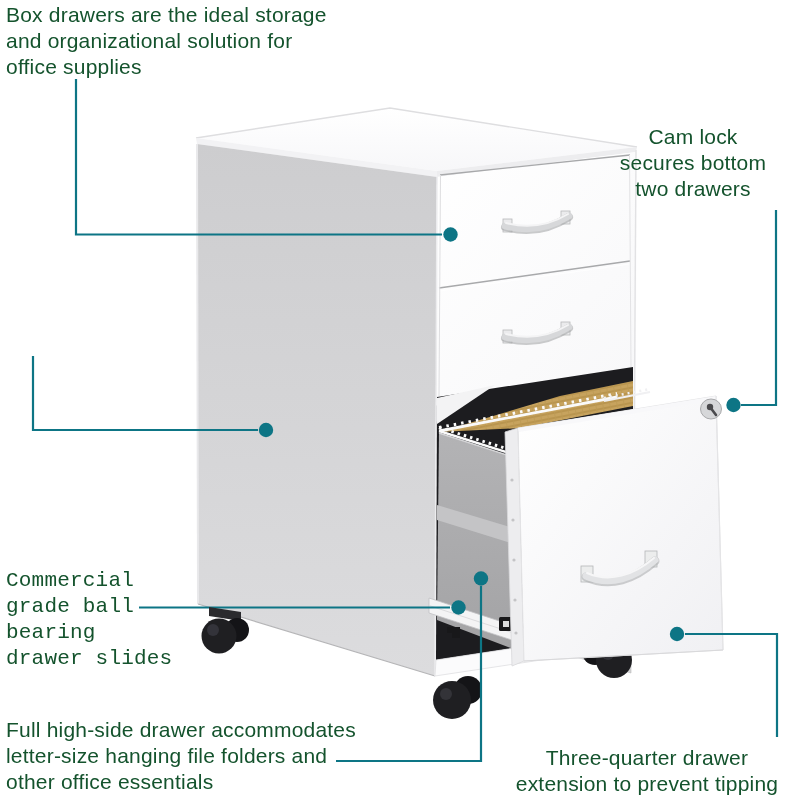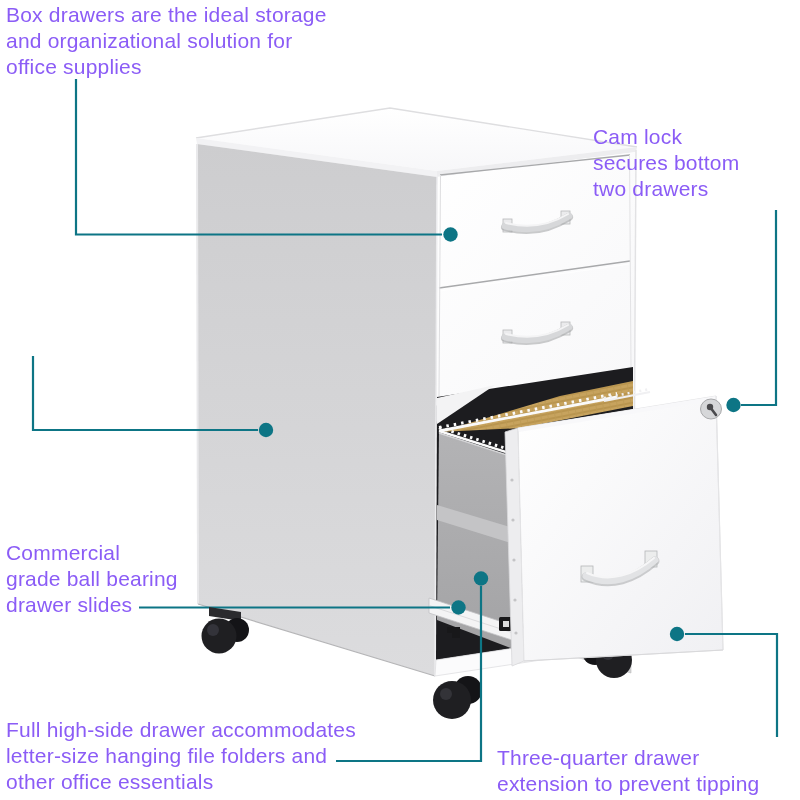--- a/index.html
+++ b/index.html
@@ -3,29 +3,29 @@
 <meta charset="utf-8">
 <style>
   html,body{margin:0;padding:0;background:#ffffff;}
   #canvas{position:relative;width:800px;height:800px;background:#ffffff;overflow:hidden;
           font-family:"Liberation Sans", sans-serif;}
   #cabinet-svg{position:absolute;left:0;top:0;}
   .callout-label{
     position:absolute;
     font-size:21px;
     line-height:26px;
-    color:#8b5cf6;
+    color:#14532d;
     white-space:pre-line;
     letter-spacing:0.2px;
   }
-  .align-right{text-align:left;}
+  .align-right{text-align:center;}
   #cl0{left:6px;  top:2px;   width:340px;}
   #cl1{right:7px; top:124px; width:200px;}
   #cl2{left:6px;  top:271px; width:220px;}
-  #cl3{left:6px;  top:540px; width:220px;}
+  #cl3{left:6px;  top:568px; width:220px;font-family:Liberation Mono, monospace;}
   #cl4{left:6px;  top:717px; width:360px;}
   #cl5{right:3px; top:745px; width:300px;}
 </style>
 </head>
 <body>
 
 <div id="canvas">
 
   <svg id="cabinet-svg" width="800" height="800" viewBox="0 0 800 800" xmlns="http://www.w3.org/2000/svg">
     <defs>

